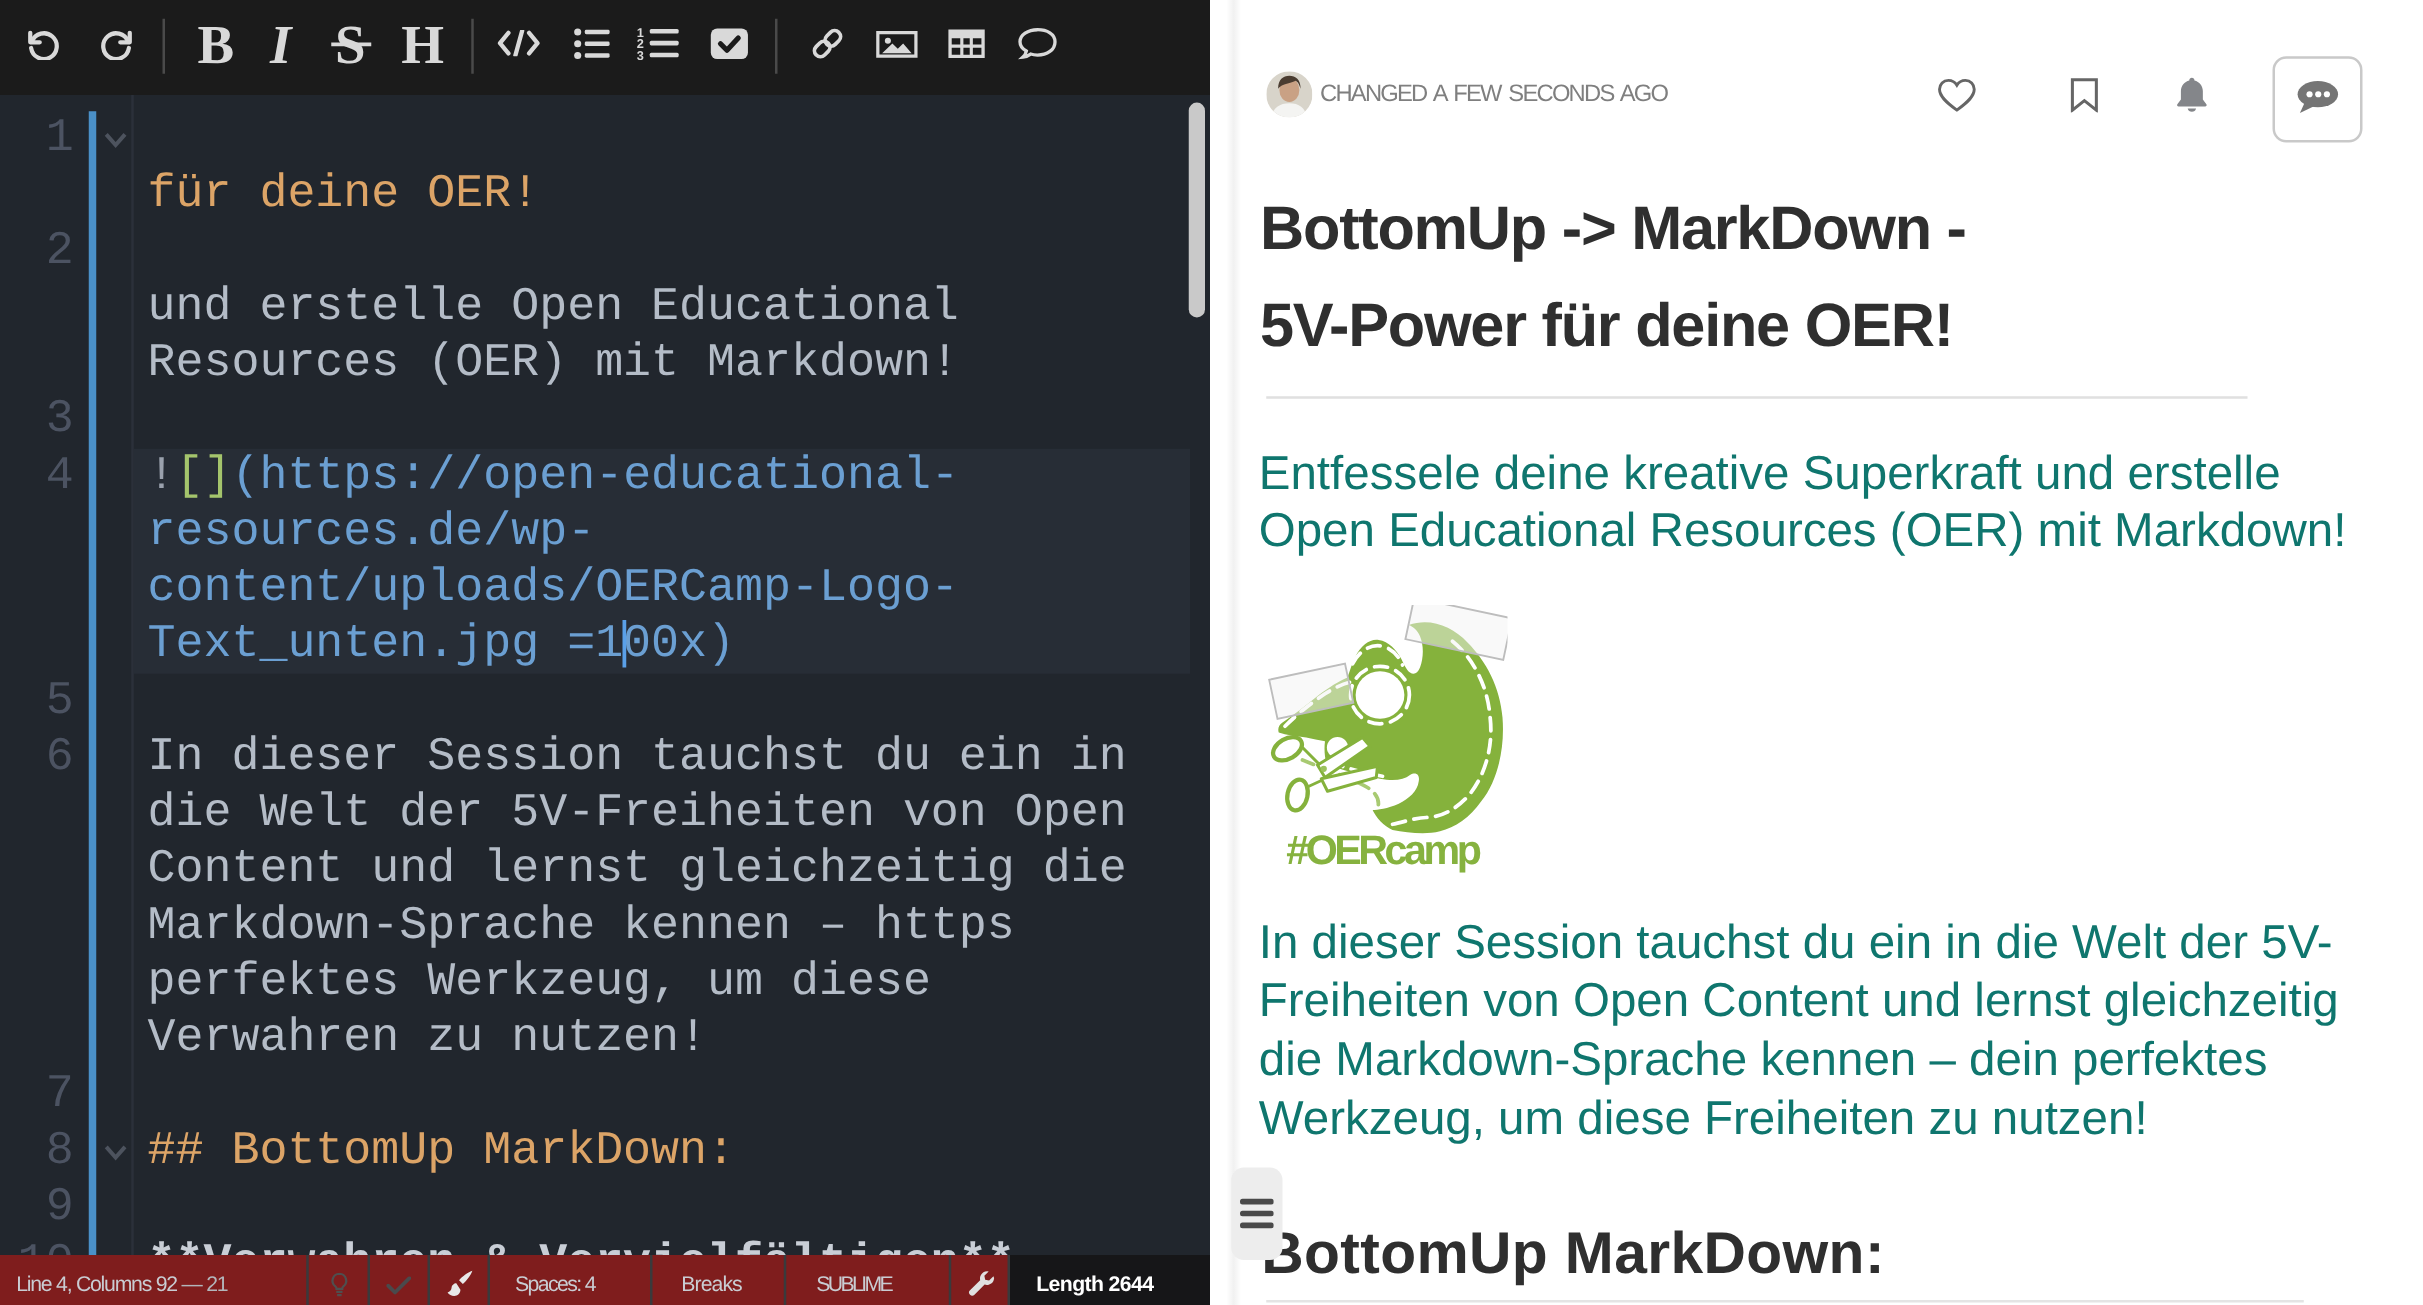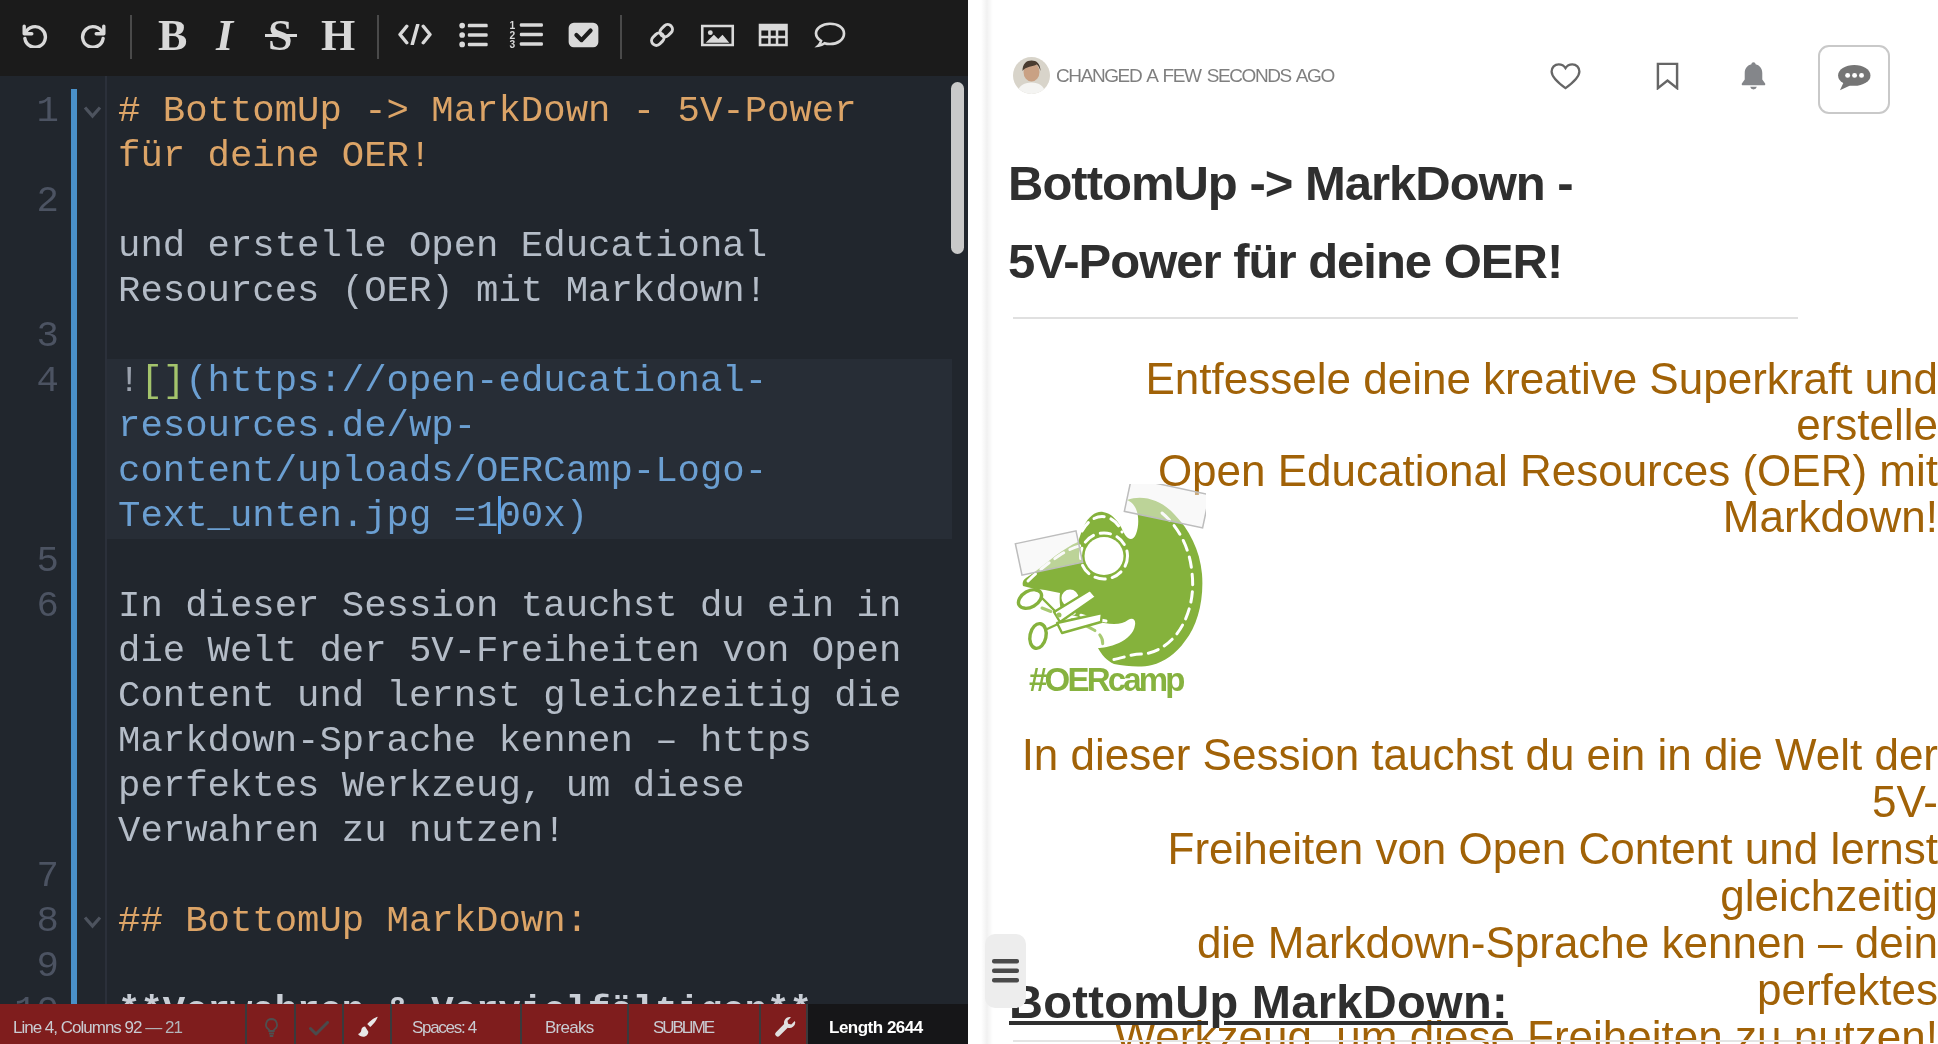--- a/index.html
+++ b/index.html
@@ -43,22 +43,22 @@
              background:linear-gradient(90deg, rgba(0,0,0,0) 0%, rgba(0,0,0,0.055) 50%, rgba(0,0,0,0) 100%); }
 
   #avatar { position:absolute; left:45px; top:57px; width:37px; height:37px; border-radius:50%; overflow:hidden; }
   #label { position:absolute; left:88px; top:65px; font-size:19px; letter-spacing:-1.4px; word-spacing:2.2px; color:#7f7f7f; }
 
   .hicon { position:absolute; }
   #cbtn { position:absolute; left:850px; top:45px; width:72px; height:69px; border:2px solid #c9c9c9; border-radius:11px; background:#fff; }
 
   #h1 { position:absolute; left:40px; top:144px; width:880px; font-weight:bold; font-size:49px; line-height:78px; color:#2f2f2f; letter-spacing:-1px;}
   #hr1 { position:absolute; left:45px; top:317px; width:785px; height:2px; background:#e0e0e0; }
-  .para { position:absolute; left:39px; font-size:44px; color:#a16207;text-align:right; }
-  #h2 { position:absolute; left:41px; top:974px; font-weight:bold; font-size:47px; letter-spacing:0.3px; color:#2f2f2f;text-decoration:underline; }
+  .para { position:absolute; left:39px; font-size:38px; color:#0f766e; }
+  #h2 { position:absolute; left:41px; top:974px; font-weight:bold; font-size:47px; letter-spacing:0.3px; color:#2f2f2f; }
   #hr2 { position:absolute; left:45px; top:1040px; width:830px; height:2px; background:#e4e4e4; }
 
   #toggle { position:absolute; left:17px; top:934px; width:41px; height:74px; background:#ededed; border-radius:10px; }
 
   #logo { position:absolute; left:46px; top:484px; width:192px; height:212px; }
 </style>
 </head>
 <body>
 <div id="app">
 
@@ -139,21 +139,20 @@
     <div class="lineno" style="top:944px">9</div>
     <div class="lineno" style="top:989px">10</div>
 
     <svg class="fold" style="left:83px;top:105px" viewBox="0 0 19 15">
         <path d="M2 2.5 L9.5 11 L17 2.5" fill="none" stroke="#4d535e" stroke-width="3.2"></path>
       </svg>
     <svg class="fold" style="left:83px;top:915px" viewBox="0 0 19 15">
         <path d="M2 2.5 L9.5 11 L17 2.5" fill="none" stroke="#4d535e" stroke-width="3.2"></path>
       </svg>
 
-    <div class="row orange" style="top:89px"># BottomUp -&gt; MarkDown - 5V-Power</div>
     <div class="row orange" style="top:134px">für deine OER!</div>
     <div class="row" style="top:269px">Resources (OER) mit Markdown!</div>
     <div class="row" style="top:224px">und erstelle Open Educational</div>
     <div class="row" style="top:359px"><span class="gray">!</span><span class="green">[]</span><span class="blue">(https://open-educational-</span></div>
     <div class="row blue" style="top:404px">resources.de/wp-</div>
     <div class="row blue" style="top:449px">content/uploads/OERCamp-Logo-</div>
     <div class="row blue" style="top:494px">Text_unten.jpg =100x)</div>
     <div class="row" style="top:584px">In dieser Session tauchst du ein in</div>
     <div class="row" style="top:629px">die Welt der 5V-Freiheiten von Open</div>
     <div class="row" style="top:674px">Content und lernst gleichzeitig die</div>

